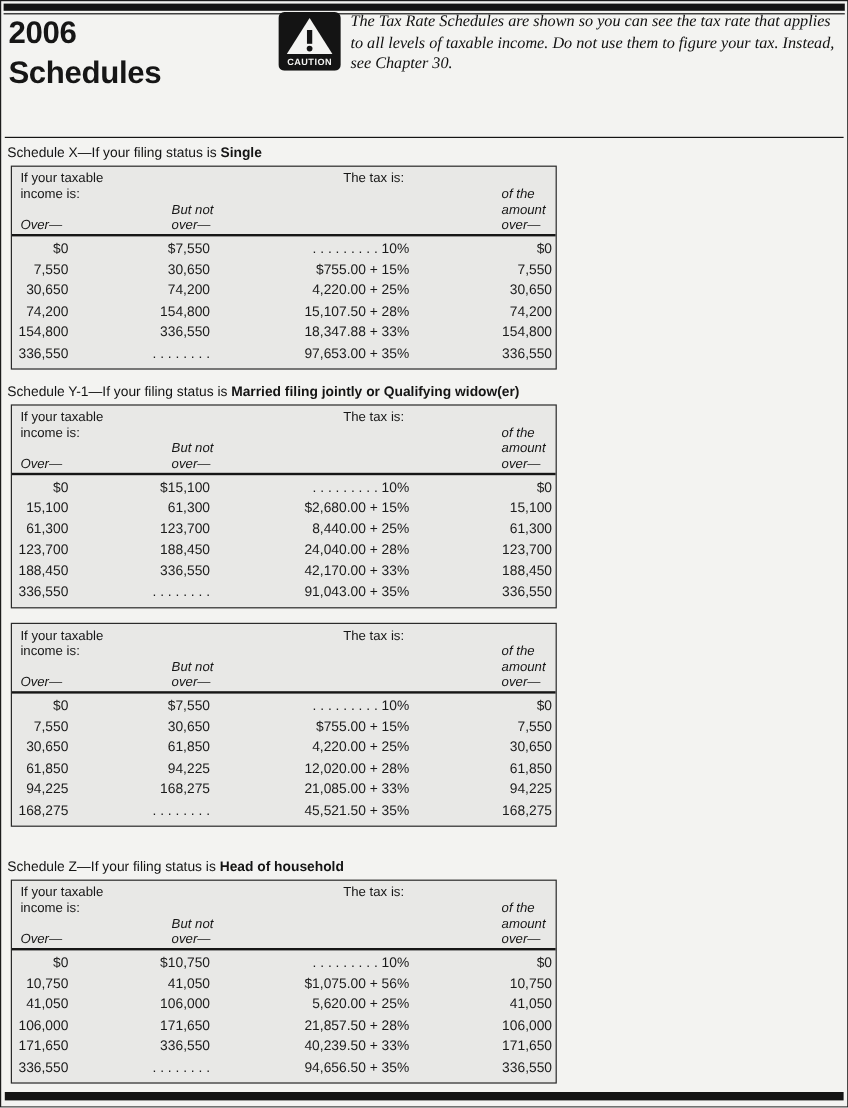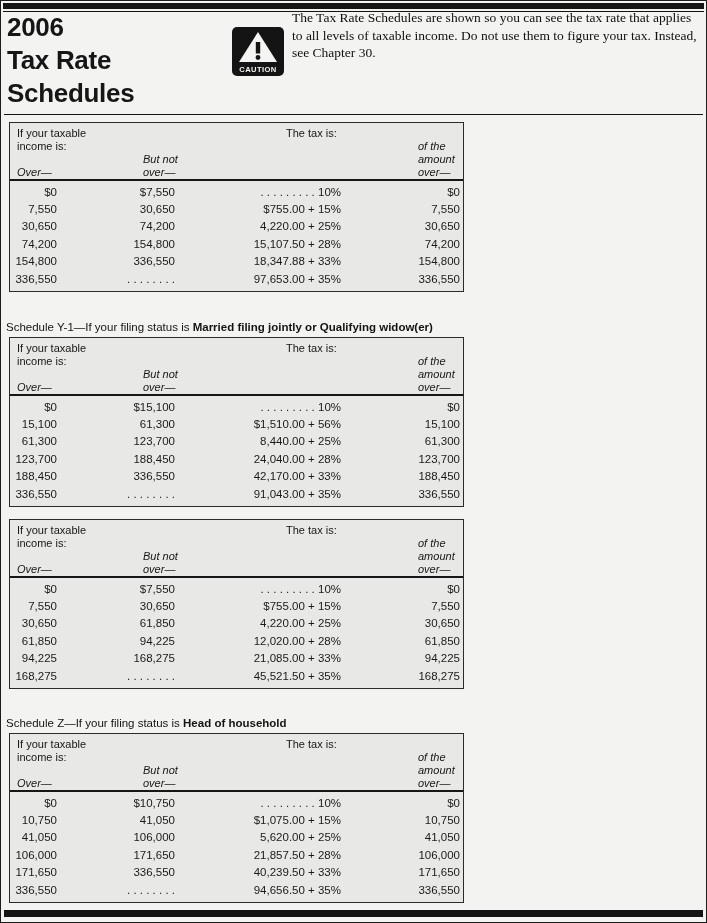--- a/index.html
+++ b/index.html
@@ -8,24 +8,24 @@
     background:#f3f3f1; border:1px solid #1c1c1c; box-sizing:border-box;
     font-family:"Liberation Sans", sans-serif; color:#161616; overflow:hidden;
   }
   .top-bar{position:absolute;left:2px;right:2px;top:2px;height:6px;background:#141414;}
   .top-line{position:absolute;left:2px;right:2px;top:10px;height:1px;background:#141414;}
   .bottom-bar{position:absolute;left:3px;right:3px;top:909px;height:7px;background:#141414;}
   .header-rule{position:absolute;left:3px;right:3px;top:113px;height:1px;background:#141414;}
 
   .title{position:absolute;left:6px;top:10px;font-weight:bold;font-size:26px;line-height:33px;letter-spacing:-0.3px;}
 
-  .caution{position:absolute;left:231px;top:26px;width:52px;height:49px;}
+  .caution{position:absolute;left:231px;top:9px;width:52px;height:49px;}
   .intro{
     position:absolute;left:291px;top:8px;width:408px;
-    font-family:"Liberation Serif", serif;
+    font-family:"Liberation Serif", serif;font-style:italic;
     font-size:13.5px;line-height:17.5px;white-space:pre-line;color:#101010;
   }
 
   .schedule{position:absolute;left:4px;width:463px;}
   #sched-x{top:121px}#sched-y1{top:320px}#sched-y2{top:518px}#sched-z{top:716px}
   .sched-label{font-size:11.5px;margin:0 0 4px 1px;color:#141414;}
   .sched-label .status{font-weight:bold;}
 
   .sched-table{
     position:relative;margin-left:4px;width:455px;height:170px;
@@ -46,41 +46,41 @@
 </style>
 </head>
 <body>
 
 <div class="page">
   <div class="top-bar"></div>
   <div class="top-line"></div>
 
   <div class="title">
     <div>2006</div>
-    <div>Tax Rate</div>
     <div>Schedules</div>
   </div>
 
   <div class="caution">
     <svg width="52" height="49" viewBox="0 0 52 49">
       <rect x="0" y="0" width="52" height="49" rx="5" fill="#141414"></rect>
       <polygon points="26,5 45,35 7,35" fill="#f4f4f2"></polygon>
       <polygon points="26,11 41,33.5 11,33.5" fill="#f4f4f2"></polygon>
       <rect x="23.8" y="15" width="4.4" height="11.5" fill="#141414"></rect>
       <circle cx="26" cy="30.5" r="2.4" fill="#141414"></circle>
       <text x="26" y="44.5" text-anchor="middle" fill="#f4f4f2" font-family="Liberation Sans, sans-serif" font-size="7.6" font-weight="bold" letter-spacing="0.4">CAUTION</text>
     </svg>
   </div>
 
   <div class="intro">The Tax Rate Schedules are shown so you can see the tax rate that applies
 to all levels of taxable income. Do not use them to figure your tax. Instead,
 see Chapter 30.</div>
   <div class="header-rule"></div>
 
   <section class="schedule" id="sched-x">
+    <div class="sched-label"><span>Schedule X—If your filing status is </span><span class="status">Single</span></div>
     <div class="sched-table">
       <div class="th th-income">If your taxable
 income is:</div>
       <div class="th th-tax">The tax is:</div>
       <div class="th th-amount">of the
 amount
 over—</div>
       <div class="th th-butnot">But not
 over—</div>
       <div class="th th-over">Over—</div>
@@ -142,21 +142,21 @@
       <div class="rows">
           <div class="trow">
             <div class="tcell c0">$0</div>
             <div class="tcell c1">$15,100</div>
             <div class="tcell c2">. . . . . . . . .  10%</div>
             <div class="tcell c3">$0</div>
           </div>
           <div class="trow">
             <div class="tcell c0">15,100</div>
             <div class="tcell c1">61,300</div>
-            <div class="tcell c2">$1,510.00 + 56%</div>
+            <div class="tcell c2">$2,680.00 + 15%</div>
             <div class="tcell c3">15,100</div>
           </div>
           <div class="trow">
             <div class="tcell c0">61,300</div>
             <div class="tcell c1">123,700</div>
             <div class="tcell c2">8,440.00 + 25%</div>
             <div class="tcell c3">61,300</div>
           </div>
           <div class="trow">
             <div class="tcell c0">123,700</div>
@@ -249,21 +249,21 @@
       <div class="rows">
           <div class="trow">
             <div class="tcell c0">$0</div>
             <div class="tcell c1">$10,750</div>
             <div class="tcell c2">. . . . . . . . .  10%</div>
             <div class="tcell c3">$0</div>
           </div>
           <div class="trow">
             <div class="tcell c0">10,750</div>
             <div class="tcell c1">41,050</div>
-            <div class="tcell c2">$1,075.00 + 15%</div>
+            <div class="tcell c2">$1,075.00 + 56%</div>
             <div class="tcell c3">10,750</div>
           </div>
           <div class="trow">
             <div class="tcell c0">41,050</div>
             <div class="tcell c1">106,000</div>
             <div class="tcell c2">5,620.00 + 25%</div>
             <div class="tcell c3">41,050</div>
           </div>
           <div class="trow">
             <div class="tcell c0">106,000</div>

